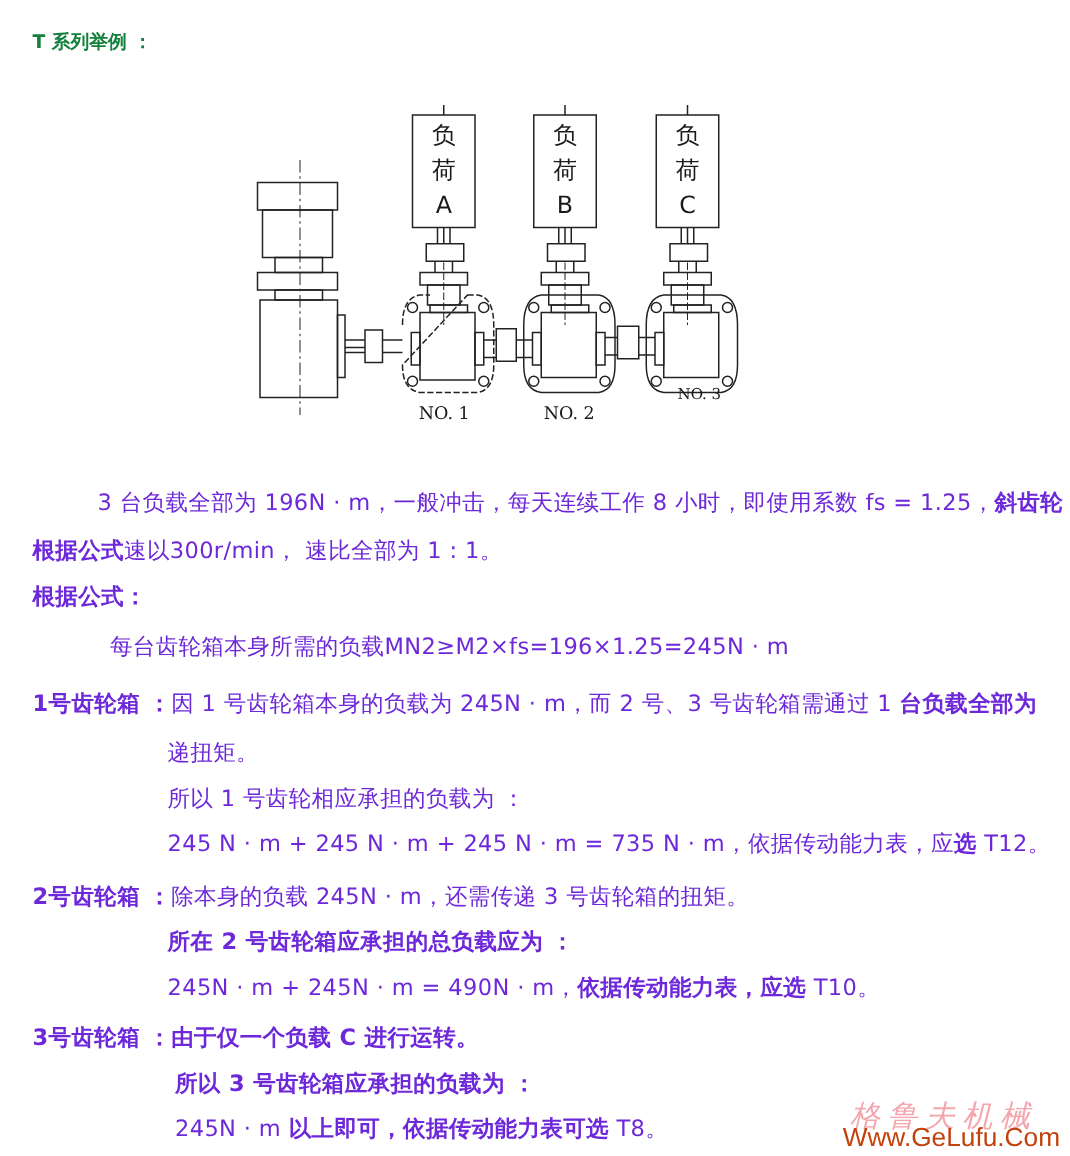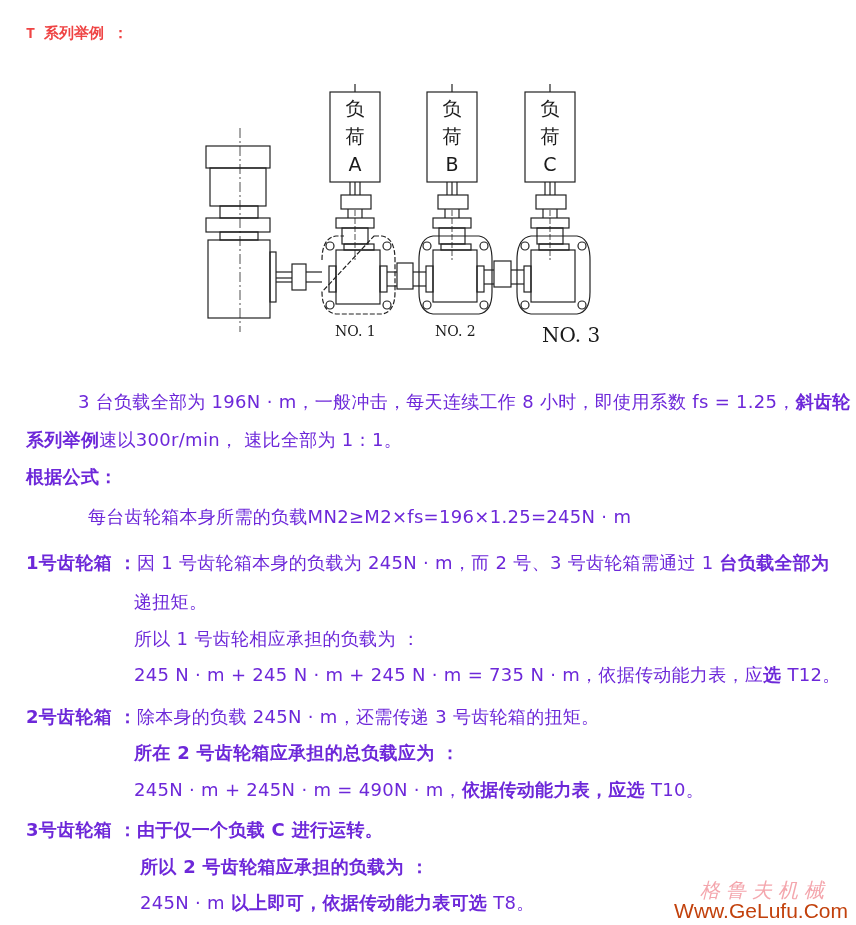--- a/index.html
+++ b/index.html
@@ -2,25 +2,25 @@
 <html><head>
 <meta charset="utf-8">
 <style>
   html, body { margin: 0; padding: 0; background: #ffffff; }
   body {
     width: 856px; height: 925px; position: relative; overflow: hidden;
     font-family: "DejaVu Sans", "Liberation Sans", sans-serif;
     color: #1a1a1a;
   }
   .abs { position: absolute; white-space: nowrap; }
-  .title { left: 26px; top: 24px; font-size: 15px; font-weight: bold; color: #ef4444; font-family: Liberation Mono, monospace; }
+  .title { left: 26px; top: 24px; font-size: 15px; font-weight: bold; color: #15803d; }
   .txt { font-size: 18px; color: #6d28d9; letter-spacing: 0.3px; }
   .b { font-weight: bold; }
   .diagram { position: absolute; left: 190px; top: 80px; width: 420px; height: 280px; }
-  .wm-cn { right: 26px; top: 877px; font-size: 20px; color: #f4a6ad; letter-spacing: 6px; font-family: "DejaVu Serif", serif; font-style: italic; }
+  .wm-cn { right: 26px; top: 877px; font-size: 24px; color: #f4a6ad; letter-spacing: 6px; font-family: "DejaVu Serif", serif; font-style: italic; }
   .wm-en { right: 8px; top: 899px; font-size: 21px; color: #c2410c; font-family: "Liberation Sans", sans-serif; }
 </style>
 </head>
 <body>
 
 <div class="abs title">T 系列举例 ：</div>
 
 <div class="diagram">
   <svg width="420" height="280" viewBox="0 0 420 280" xmlns="http://www.w3.org/2000/svg" stroke="#222" fill="none" stroke-width="1.2">
 
@@ -135,28 +135,28 @@
     <div>B</div>
   </div>
   <div class="abs" style="left:335px; top:14px; width:50px; text-align:center; font-size:19px; line-height:28px;">
     <div>负</div>
     <div>荷</div>
     <div>C</div>
   </div>
 
   <div class="abs" style="left:145px; top:243px; font-family:'DejaVu Serif', serif; font-size:14px;text-align:right;">NO. 1</div>
   <div class="abs" style="left:245px; top:243px; font-family:'DejaVu Serif', serif; font-size:14px;">NO. 2</div>
-  <div class="abs" style="left:352px; top:243px; font-family:'DejaVu Serif', serif; font-size:20px;text-align:center;">NO. 3</div>
+  <div class="abs" style="left:352px; top:228px; font-family:'DejaVu Serif', serif; font-size:12px;text-align:center;">NO. 3</div>
 </div>
 
 <div class="abs txt" style="left:78px; top:390px;">
   <span>3 台负载全部为 196N · m，一般冲击，每天连续工作 8 小时，即使用系数 fs = 1.25，</span><span class="b">斜齿轮</span>
 </div>
 <div class="abs txt" style="left:26px; top:428px;">
-  <span class="b">系列举例</span><span>速以300r/min，  速比全部为 1 : 1。</span>
+  <span class="b">根据公式</span><span>速以300r/min，  速比全部为 1 : 1。</span>
 </div>
 <div class="abs txt b" style="left:26px; top:465px;">根据公式：</div>
 <div class="abs txt" style="left:88px; top:505px;">每台齿轮箱本身所需的负载MN2≥M2×fs=196×1.25=245N · m</div>
 
 <div class="abs txt" style="left:26px; top:551px;">
   <span class="b">1号齿轮箱 ：</span><span>因 1 号齿轮箱本身的负载为 245N · m，而 2 号、3 号齿轮箱需通过 1 </span><span class="b">台负载全部为</span>
 </div>
 <div class="abs txt" style="left:134px; top:590px;">递扭矩。</div>
 <div class="abs txt" style="left:134px; top:627px;">所以 1 号齿轮相应承担的负载为 ：</div>
 <div class="abs txt" style="left:134px; top:663px;">
@@ -167,19 +167,19 @@
   <span class="b">2号齿轮箱 ：</span><span>除本身的负载 245N · m，还需传递 3 号齿轮箱的扭矩。</span>
 </div>
 <div class="abs txt b" style="left:134px; top:741px;">所在 2 号齿轮箱应承担的总负载应为 ：</div>
 <div class="abs txt" style="left:134px; top:778px;">
   <span>245N · m + 245N · m = 490N · m，</span><span class="b">依据传动能力表，应选</span><span> T10。</span>
 </div>
 
 <div class="abs txt" style="left:26px; top:818px;">
   <span class="b">3号齿轮箱 ：</span><span class="b">由于仅一个负载 C 进行运转。</span>
 </div>
-<div class="abs txt b" style="left:140px; top:855px;">所以 2 号齿轮箱应承担的负载为 ：</div>
+<div class="abs txt b" style="left:140px; top:855px;">所以 3 号齿轮箱应承担的负载为 ：</div>
 <div class="abs txt" style="left:140px; top:891px;">
   <span>245N · m </span><span class="b">以上即可，依据传动能力表可选</span><span> T8。</span>
 </div>
 
 <div class="abs wm-cn">格鲁夫机械</div>
 <div class="abs wm-en">Www.GeLufu.Com</div>
 
 </body></html>

